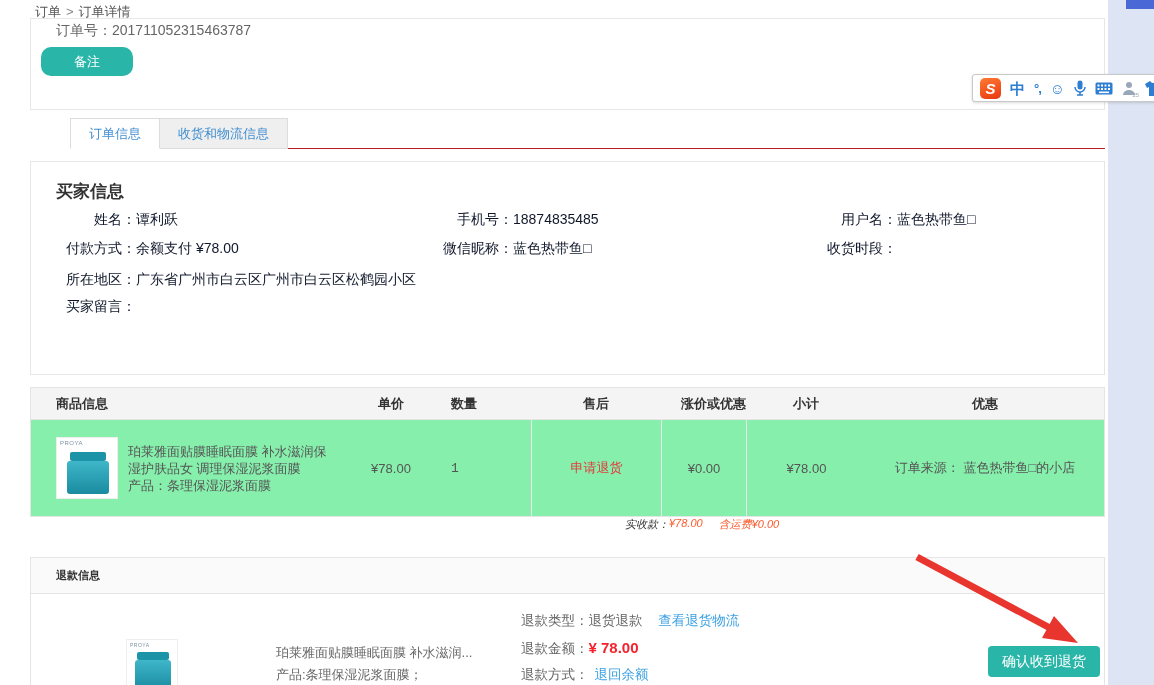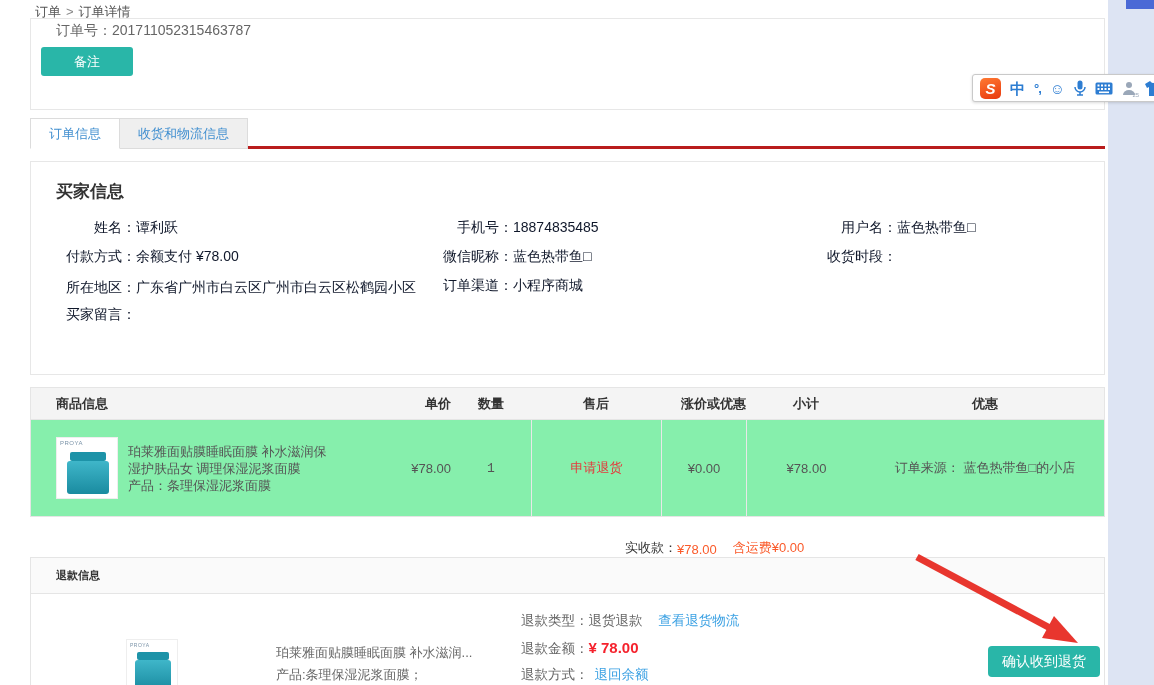--- a/index.html
+++ b/index.html
@@ -12,78 +12,78 @@
   .corner-block { position:absolute; top:0; right:0; width:28px; height:9px; background:#4a69d6; }
 
   .breadcrumb { padding:3px 0 0 35px; font-size:13px; color:#555; height:18px; position:relative; z-index:2; }
   .breadcrumb .sep { margin:0 5px; color:#888; }
 
   .main { position:relative; margin-left:30px; width:1075px; z-index:2; background:#fff; }
 
   
   .order-card { border:1px solid #e7e7e7; height:92px; position:relative; }
   .order-no { padding:3px 0 0 25px; font-size:14px; color:#666; }
-  .btn-teal { background:#29b6a8; color:#fff; border:none; border-radius:3px; font-size:13px;
+  .btn-teal { background:#29b6a8; color:#fff; border:none; border-radius:10px; font-size:13px;
     cursor:pointer; font-family:inherit; }
   .remark-btn { position:absolute; left:10px; top:28px; width:92px; height:29px; }
 
   
   .ime-bar { position:absolute; left:972px; top:74px; height:28px; background:#fff;
     border:1px solid #c9c9c9; border-radius:3px; box-shadow:0 1px 3px rgba(0,0,0,.15);
     display:flex; align-items:center; gap:9px; padding:0 7px; z-index:50; }
   .ime-logo { width:21px; height:21px; border-radius:5px; background:linear-gradient(160deg,#ff7a33,#e8380d);
     color:#fff; font-weight:bold; font-style:italic; font-size:15px; line-height:21px; text-align:center; cursor:pointer; }
   .ime-blue { color:#2d7dd2; font-weight:bold; font-size:15px; cursor:pointer; line-height:1; }
   .ime-punct { font-size:13px; letter-spacing:-1px; }
   .ime-svg { display:block; cursor:pointer; }
   .ime-user { position:relative; cursor:pointer; }
   .ime-user-badge { position:absolute; right:-3px; bottom:-2px; font-size:6px; color:#9aa7b8; }
 
   
-  .tabs { display:flex; margin-top:8px; border-bottom:3px solid #b91c1c; height:31px; }
+  .tabs { display:flex; margin-top:8px; border-bottom:1px solid #b91c1c; height:31px;margin-left:40px; }
   .tab { height:31px; line-height:30px; padding:0 18px; font-size:13px; color:#418fd0;
     border:1px solid #dcdcdc; background:#efefef; cursor:pointer; }
   .tab.active { background:#fff; border-bottom:1px solid #fff; margin-bottom:-1px; }
   .tab + .tab { border-left:none; }
 
   
   .buyer-card { border:1px solid #e7e7e7; margin-top:12px; padding:18px 25px 20px; height:214px; }
-  .buyer-title { font-size:17px; font-weight:bold; color:#333; margin-bottom:16px; }
+  .buyer-title { font-size:17px; font-weight:bold; color:#333; margin-bottom:8px; }
   .b-row { display:flex; margin-bottom:11px; font-size:14px; color:#0f172a; }
   .c1 { width:385px; } .c2 { width:378px; } .c3 { flex:1;margin-left:8px; }
   .flabel { display:inline-block; width:80px; text-align:right; }
   .flabel2 { display:inline-block; width:72px; text-align:right; }
   .flabel3 { display:inline-block; width:70px; text-align:right; }
   .addr { margin-left:-25px; width:392px; text-indent:35px; word-break:break-all; line-height:20px; }
   .addr .fvalue { text-indent:0; }
 
   
   .pt-box { border:1px solid #e5e5e5; margin-top:12px; }
   .pt-header { display:flex; align-items:center; background:#f4f4f4; border-bottom:1px solid #e5e5e5;
     height:32px; font-size:13px; font-weight:bold; color:#333; }
   .pt-row { display:flex; align-items:center; height:96px; background:#86efac; font-size:13px; color:#555; }
   .col-product { width:300px; padding-left:25px; display:flex; align-items:center; }
-  .col-price { width:120px; text-align:right; }
-  .col-qty { width:80px; text-align:center;font-family:Liberation Mono, monospace; }
+  .col-price { width:120px; text-align:center; }
+  .col-qty { width:80px; text-align:left;font-family:Liberation Mono, monospace; }
   .col-aftersale { width:130px; text-align:center; }
   .col-markup { width:85px; text-align:right; }
   .col-subtotal { width:120px; text-align:center; }
   .col-promo { flex:1; text-align:center; }
   .pt-row .col-aftersale, .pt-row .col-markup, .pt-row .col-subtotal { border-left:1px solid #e8e8e8; align-self:stretch;
     display:flex; align-items:center; justify-content:center; }
   .aftersale-text { color:#e4393c; }
   .thumb { width:62px; height:62px; background:#fff; border:1px solid #eee; position:relative; flex:0 0 62px; }
   .thumb .brand { position:absolute; top:2px; left:3px; font-size:6px; color:#7a93a8; letter-spacing:.5px; }
   .thumb .jar-lid { position:absolute; top:14px; left:13px; width:36px; height:9px; background:#1d93a8; border-radius:2px; }
   .thumb .jar-body { position:absolute; top:23px; left:10px; width:42px; height:33px;
     background:linear-gradient(#3fb6c9,#1a8ba0); border-radius:3px; }
   .pname-wrap { margin-left:10px; line-height:17px; }
   .pname { width:206px; word-break:break-all; }
 
-  .summary { height:40px; display:flex; align-items:flex-end; padding-left:595px; font-size:13px; }
+  .summary { height:40px; display:flex; align-items:flex-start; padding-left:595px; font-size:11px;font-style:italic; }
   .summary .s-label { color:#333; }
   .summary .s-amount { color:#fa5a2a; margin-right:16px; }
   .summary .s-ship { color:#fa5a2a; }
 
   
   .refund-card { border:1px solid #e5e5e5; height:200px; }
   .refund-header { height:36px; line-height:35px; background:#fafafa; border-bottom:1px solid #e5e5e5;
     padding-left:25px; font-size:11px; font-weight:bold; color:#333; }
   .refund-body { position:relative; height:160px; background:#fff; }
   .r-thumb { position:absolute; left:95px; top:45px; width:52px; height:60px; }
@@ -136,21 +136,20 @@
       </div>
       <div class="b-row">
         <div class="c1"><span class="flabel">付款方式：</span><span class="fvalue">余额支付 ¥78.00</span></div>
         <div class="c2"><span class="flabel2">微信昵称：</span><span class="fvalue">蓝色热带鱼□</span></div>
         <div class="c3"><span class="flabel3">收货时段：</span><span class="fvalue"></span></div>
       </div>
       <div class="b-row" style="margin-bottom:9px;">
         <div class="c1">
           <div class="addr"><span>所在地区：</span><span class="fvalue">广东省广州市白云区广州市白云区松鹤园小区</span></div>
         </div>
-        <div class="c2"><span class="flabel2">订单渠道：</span><span class="fvalue">小程序商城</span></div>
         <div class="c3"></div>
       </div>
       <div class="b-row" style="margin-top:0;">
         <div class="c1"><span class="flabel">买家留言：</span><span class="fvalue"></span></div>
       </div>
     </div>
 
     <div class="pt-box">
       <div class="pt-header">
         <div class="col-product">商品信息</div>

